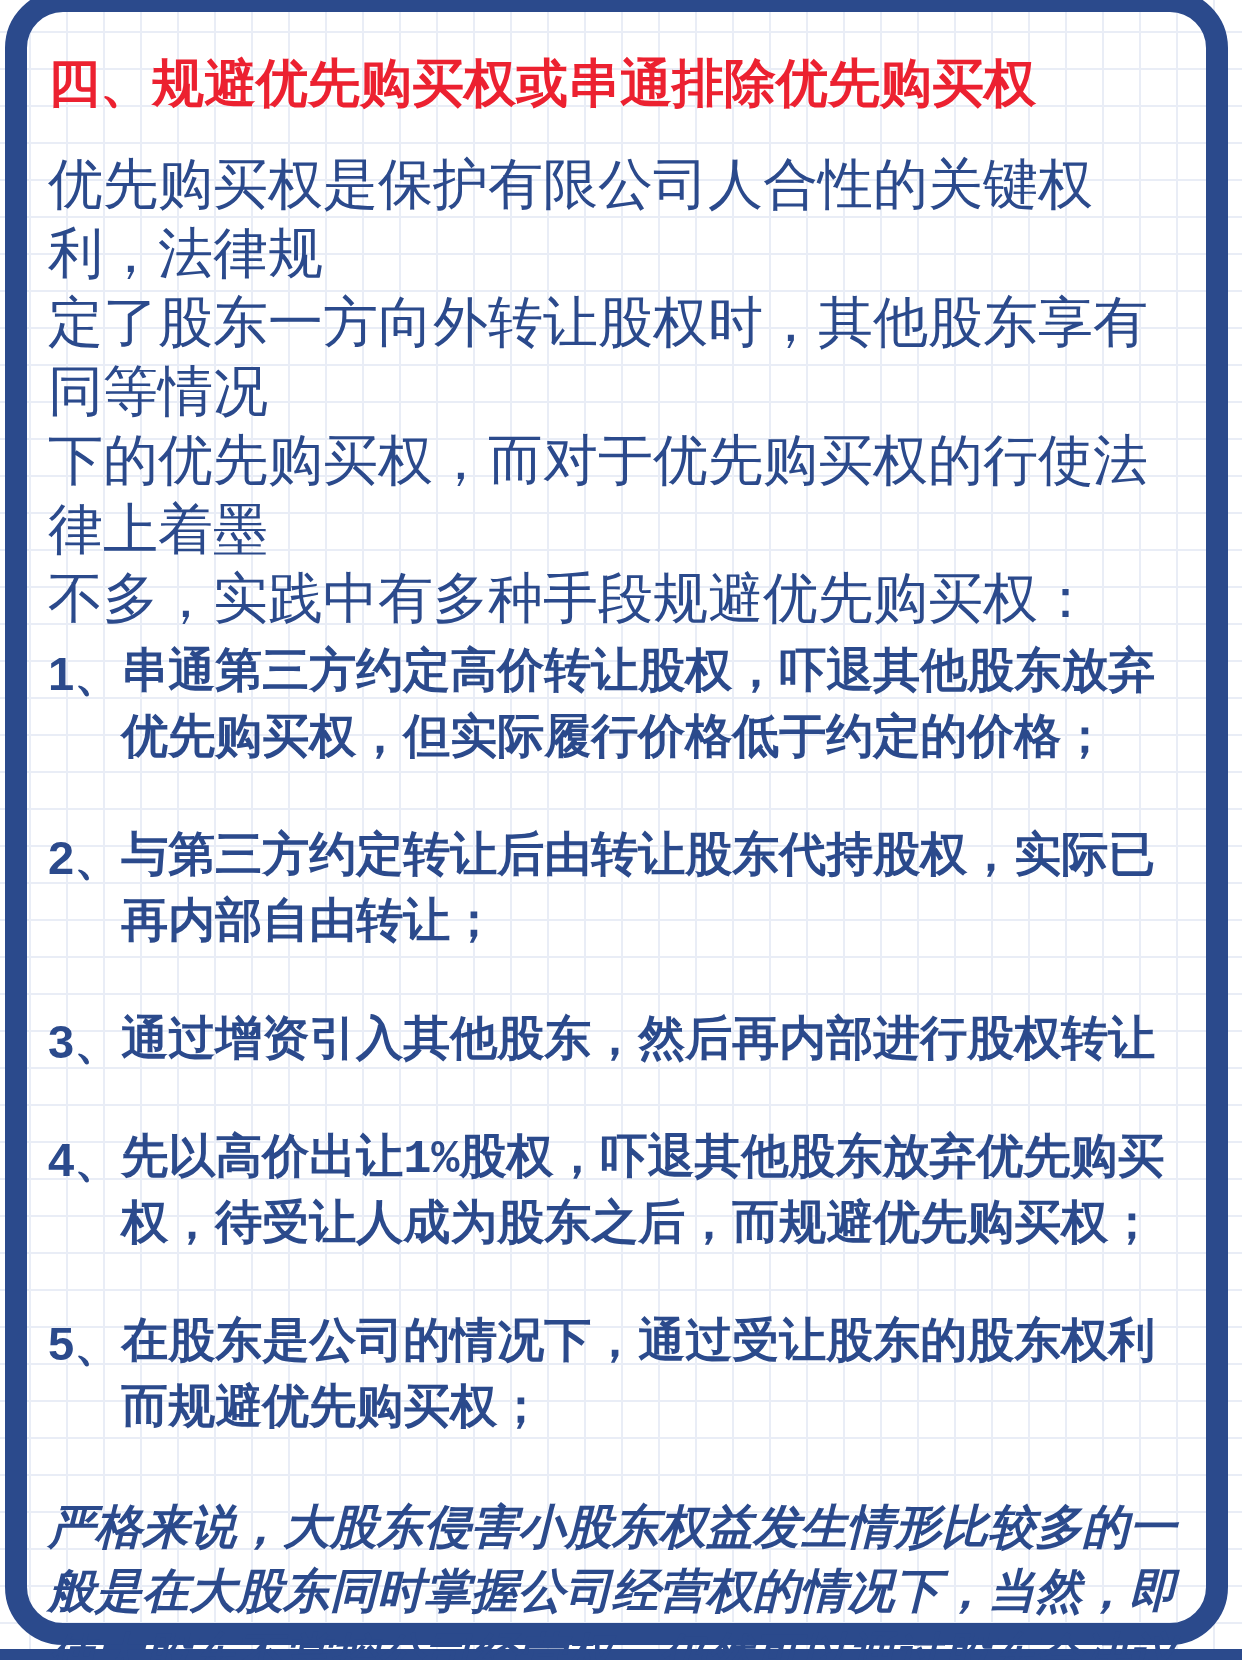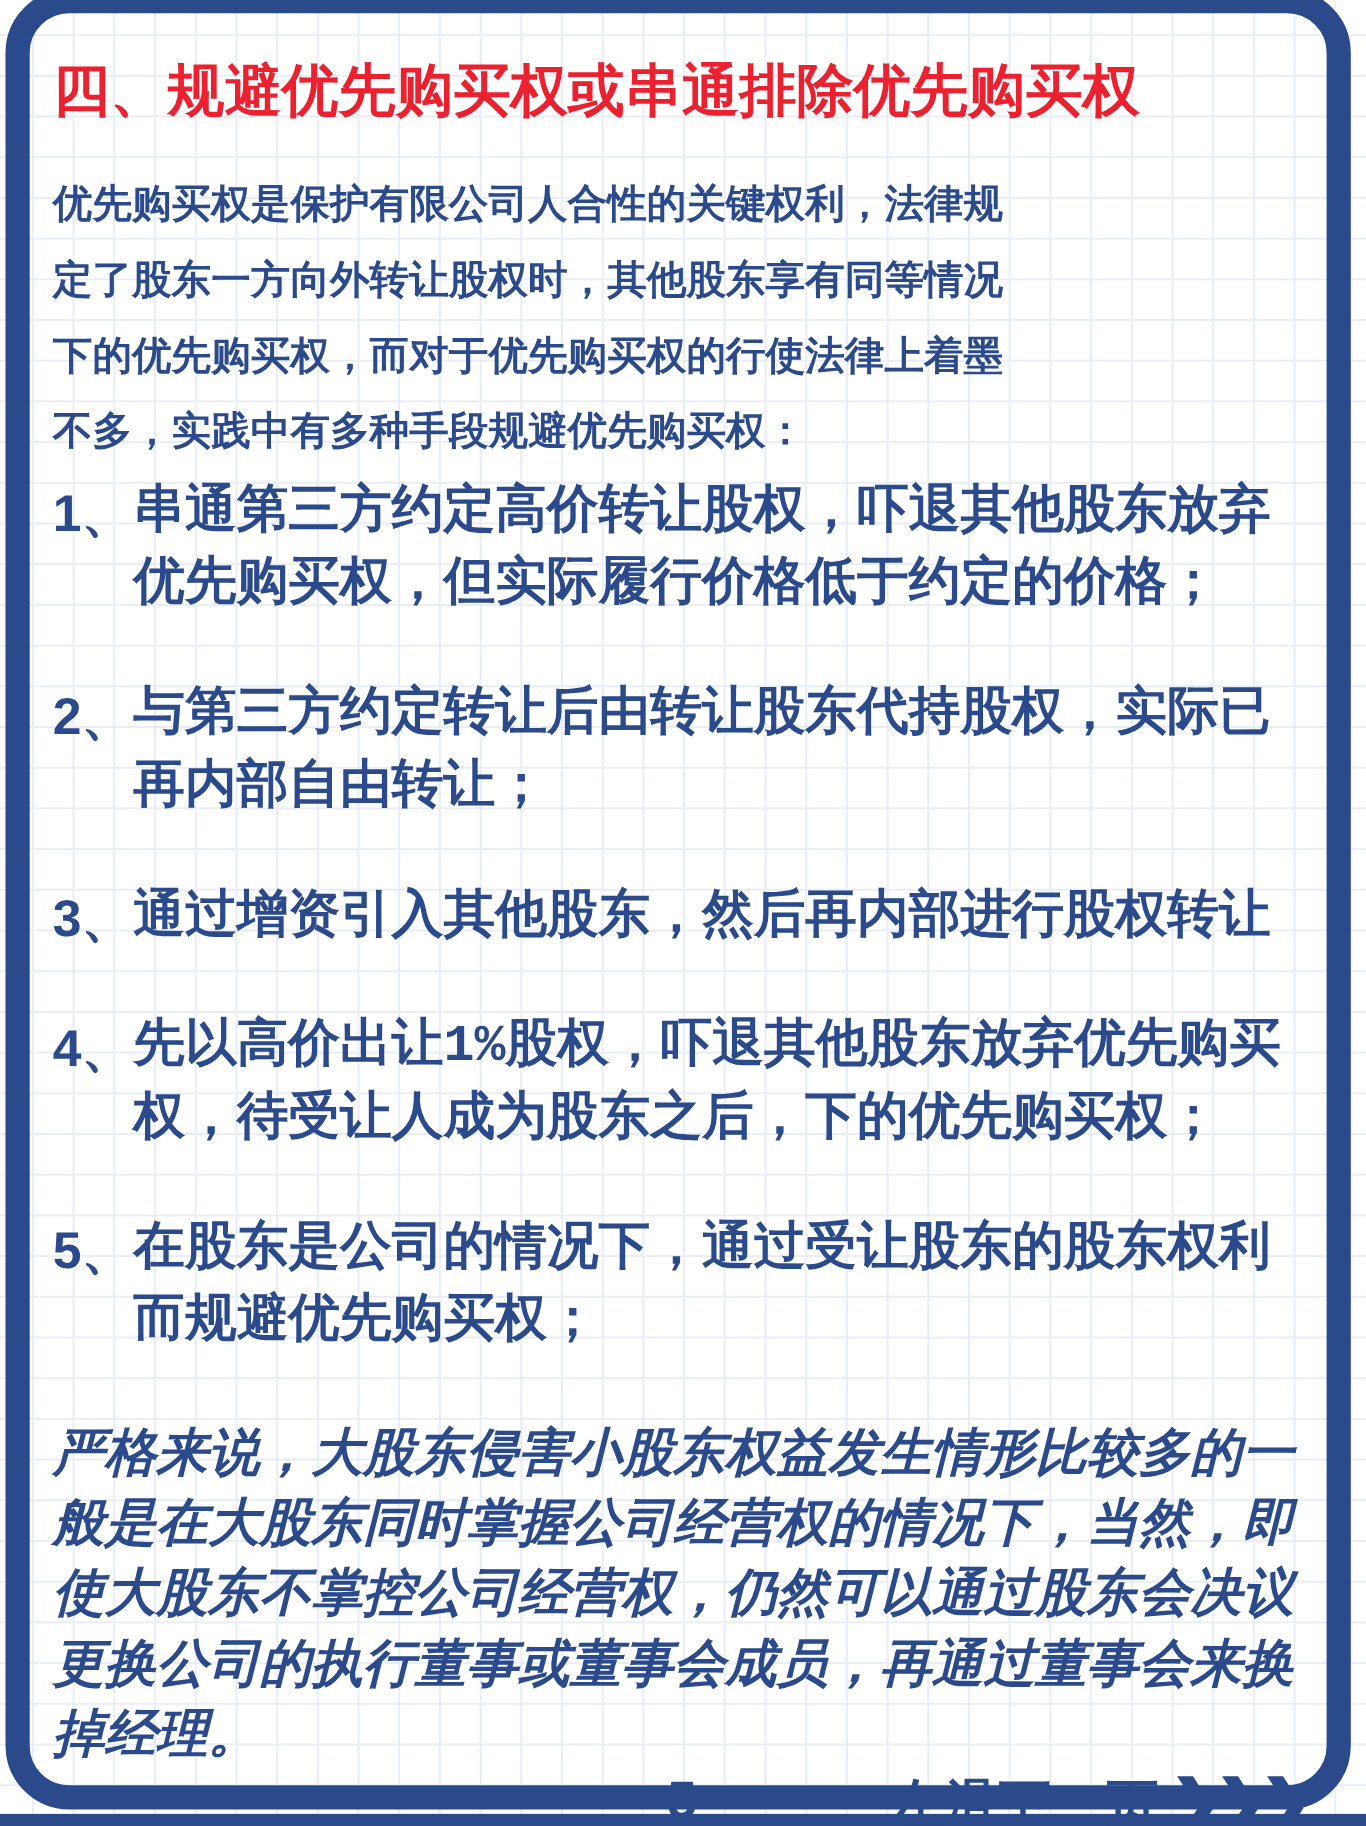--- a/index.html
+++ b/index.html
@@ -49,23 +49,23 @@
     margin-top:52px;
     font-size:52px;
     line-height:62px;
     font-weight:900;
     color:#ec2130;
     letter-spacing:0px;
     white-space:nowrap;
   }
   .intro{
     margin-top:36px;
-    font-size:36px;
+    font-size:55px;
     line-height:69px;
-    font-weight:700;
+    font-weight:400;
     white-space:pre-line;
   }
   .list{
     margin-top:8px;
   }
   .list-item{
     display:flex;
     align-items:flex-start;
     margin-bottom:52px;
     font-size:47px;
@@ -158,21 +158,21 @@
       </div>
 
       <div class="list-item">
         <span class="item-num">3、</span>
         <span class="item-text">通过增资引入其他股东，然后再内部进行股权转让</span>
       </div>
 
       <div class="list-item">
         <span class="item-num">4、</span>
         <span class="item-text">先以高价出让1%股权，吓退其他股东放弃优先购买
-权，待受让人成为股东之后，下的优先购买权；</span>
+权，待受让人成为股东之后，而规避优先购买权；</span>
       </div>
 
       <div class="list-item">
         <span class="item-num">5、</span>
         <span class="item-text">在股东是公司的情况下，通过受让股东的股东权利
 而规避优先购买权；</span>
       </div>
 
     </div>
 

